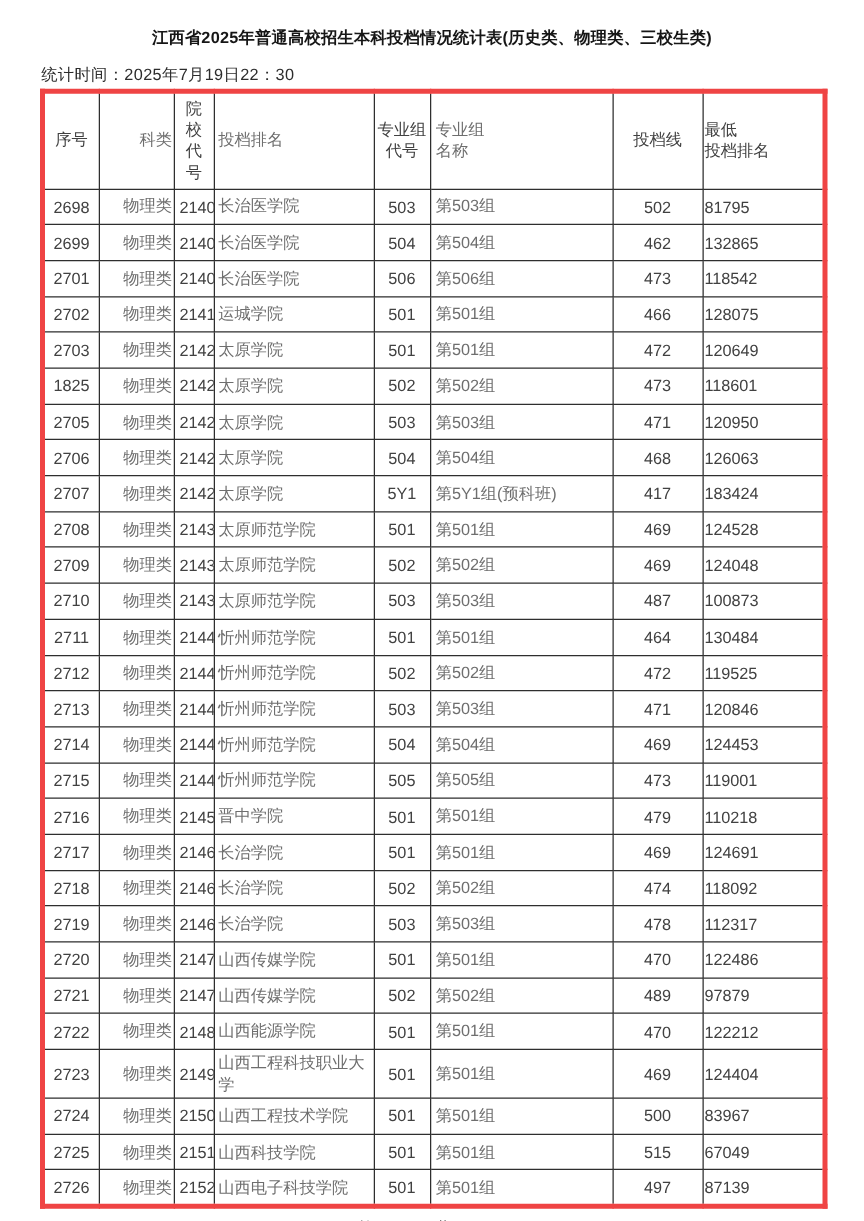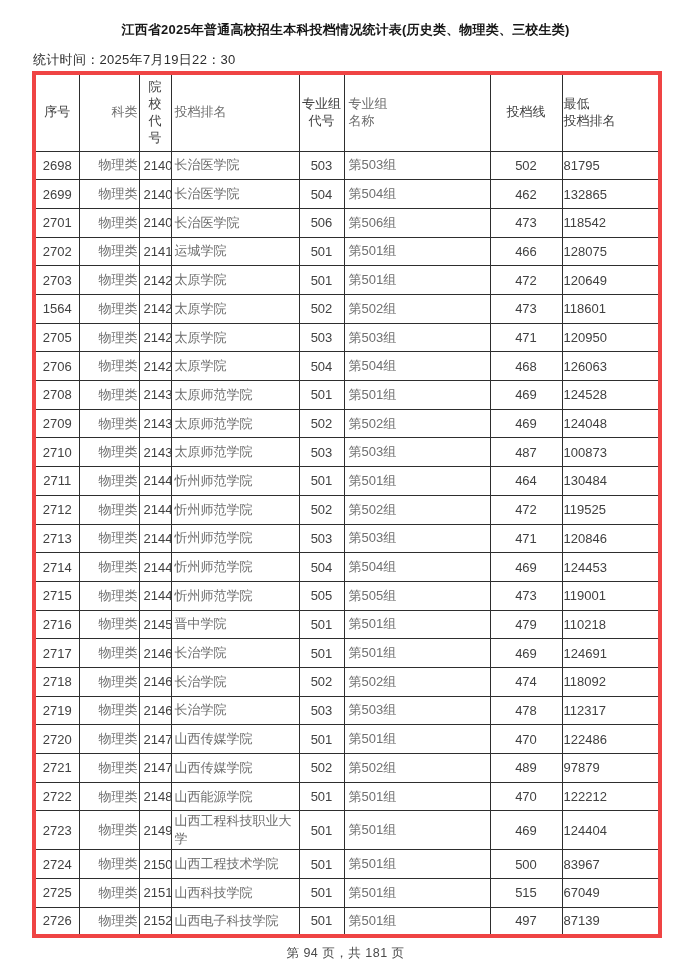--- a/index.html
+++ b/index.html
@@ -115,21 +115,21 @@
           <td class="col0">2703</td>
           <td class="col1">物理类</td>
           <td class="col2">2142</td>
           <td class="col3">太原学院</td>
           <td class="col4">501</td>
           <td class="col5">第501组</td>
           <td class="col6">472</td>
           <td class="col7">120649</td>
         </tr>
         <tr>
-          <td class="col0">1564</td>
+          <td class="col0">1825</td>
           <td class="col1">物理类</td>
           <td class="col2">2142</td>
           <td class="col3">太原学院</td>
           <td class="col4">502</td>
           <td class="col5">第502组</td>
           <td class="col6">473</td>
           <td class="col7">118601</td>
         </tr>
         <tr>
           <td class="col0">2705</td>
@@ -143,20 +143,30 @@
         </tr>
         <tr>
           <td class="col0">2706</td>
           <td class="col1">物理类</td>
           <td class="col2">2142</td>
           <td class="col3">太原学院</td>
           <td class="col4">504</td>
           <td class="col5">第504组</td>
           <td class="col6">468</td>
           <td class="col7">126063</td>
+        </tr>
+        <tr>
+          <td class="col0">2707</td>
+          <td class="col1">物理类</td>
+          <td class="col2">2142</td>
+          <td class="col3">太原学院</td>
+          <td class="col4">5Y1</td>
+          <td class="col5">第5Y1组(预科班)</td>
+          <td class="col6">417</td>
+          <td class="col7">183424</td>
         </tr>
         <tr>
           <td class="col0">2708</td>
           <td class="col1">物理类</td>
           <td class="col2">2143</td>
           <td class="col3">太原师范学院</td>
           <td class="col4">501</td>
           <td class="col5">第501组</td>
           <td class="col6">469</td>
           <td class="col7">124528</td>

